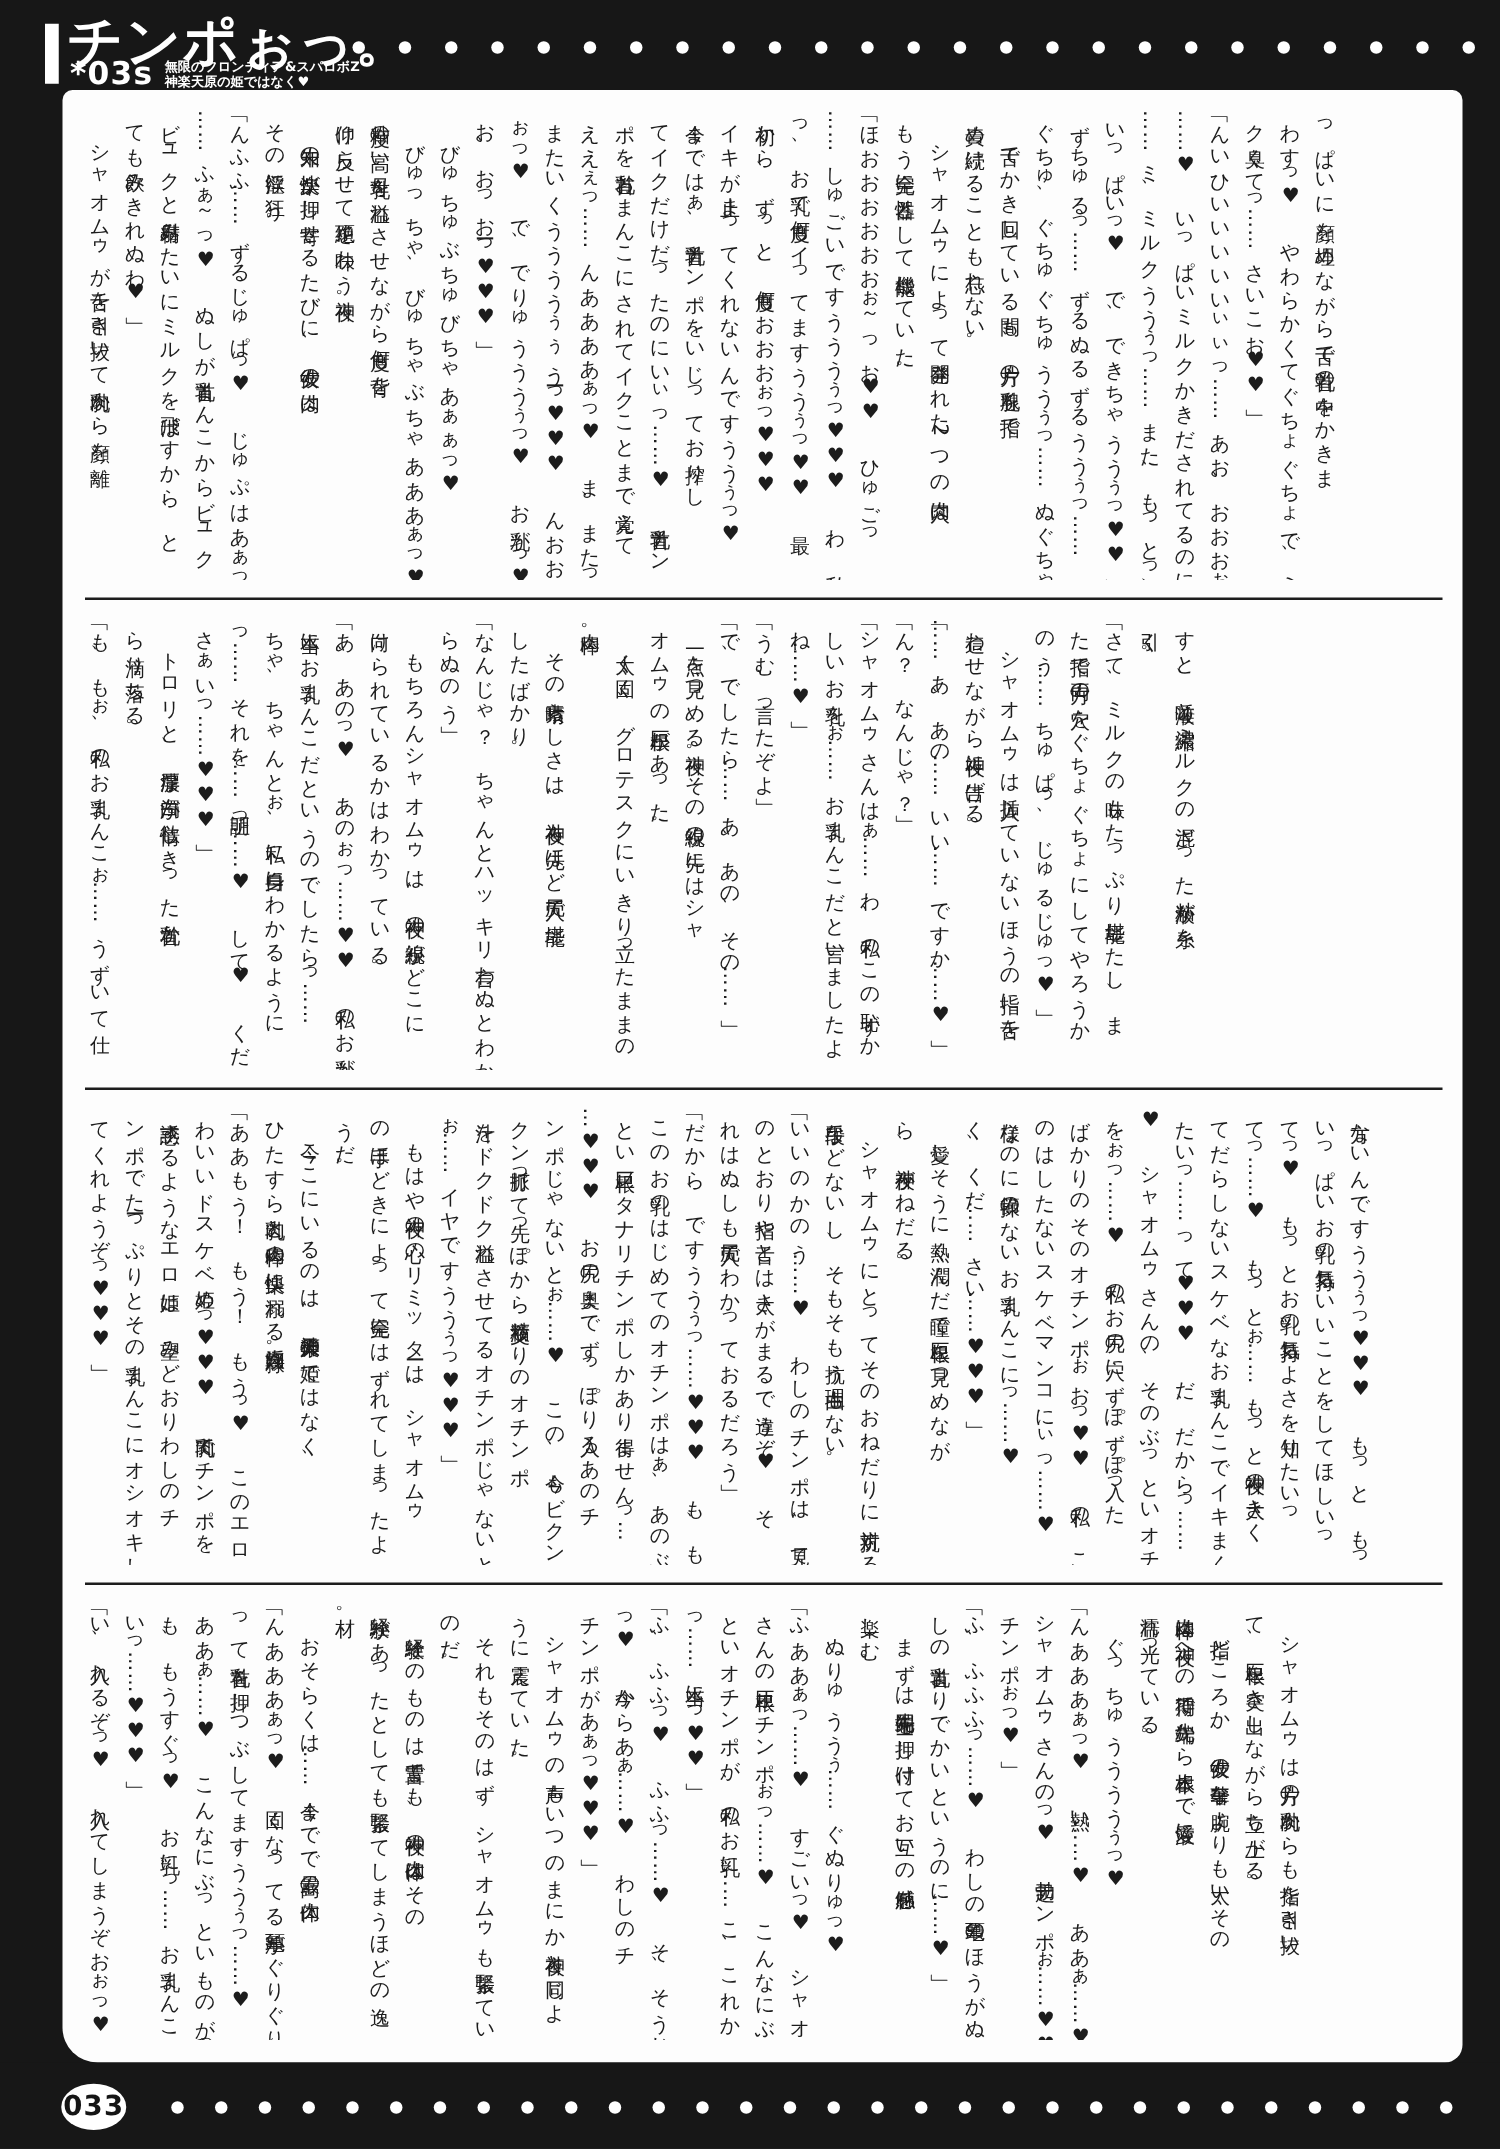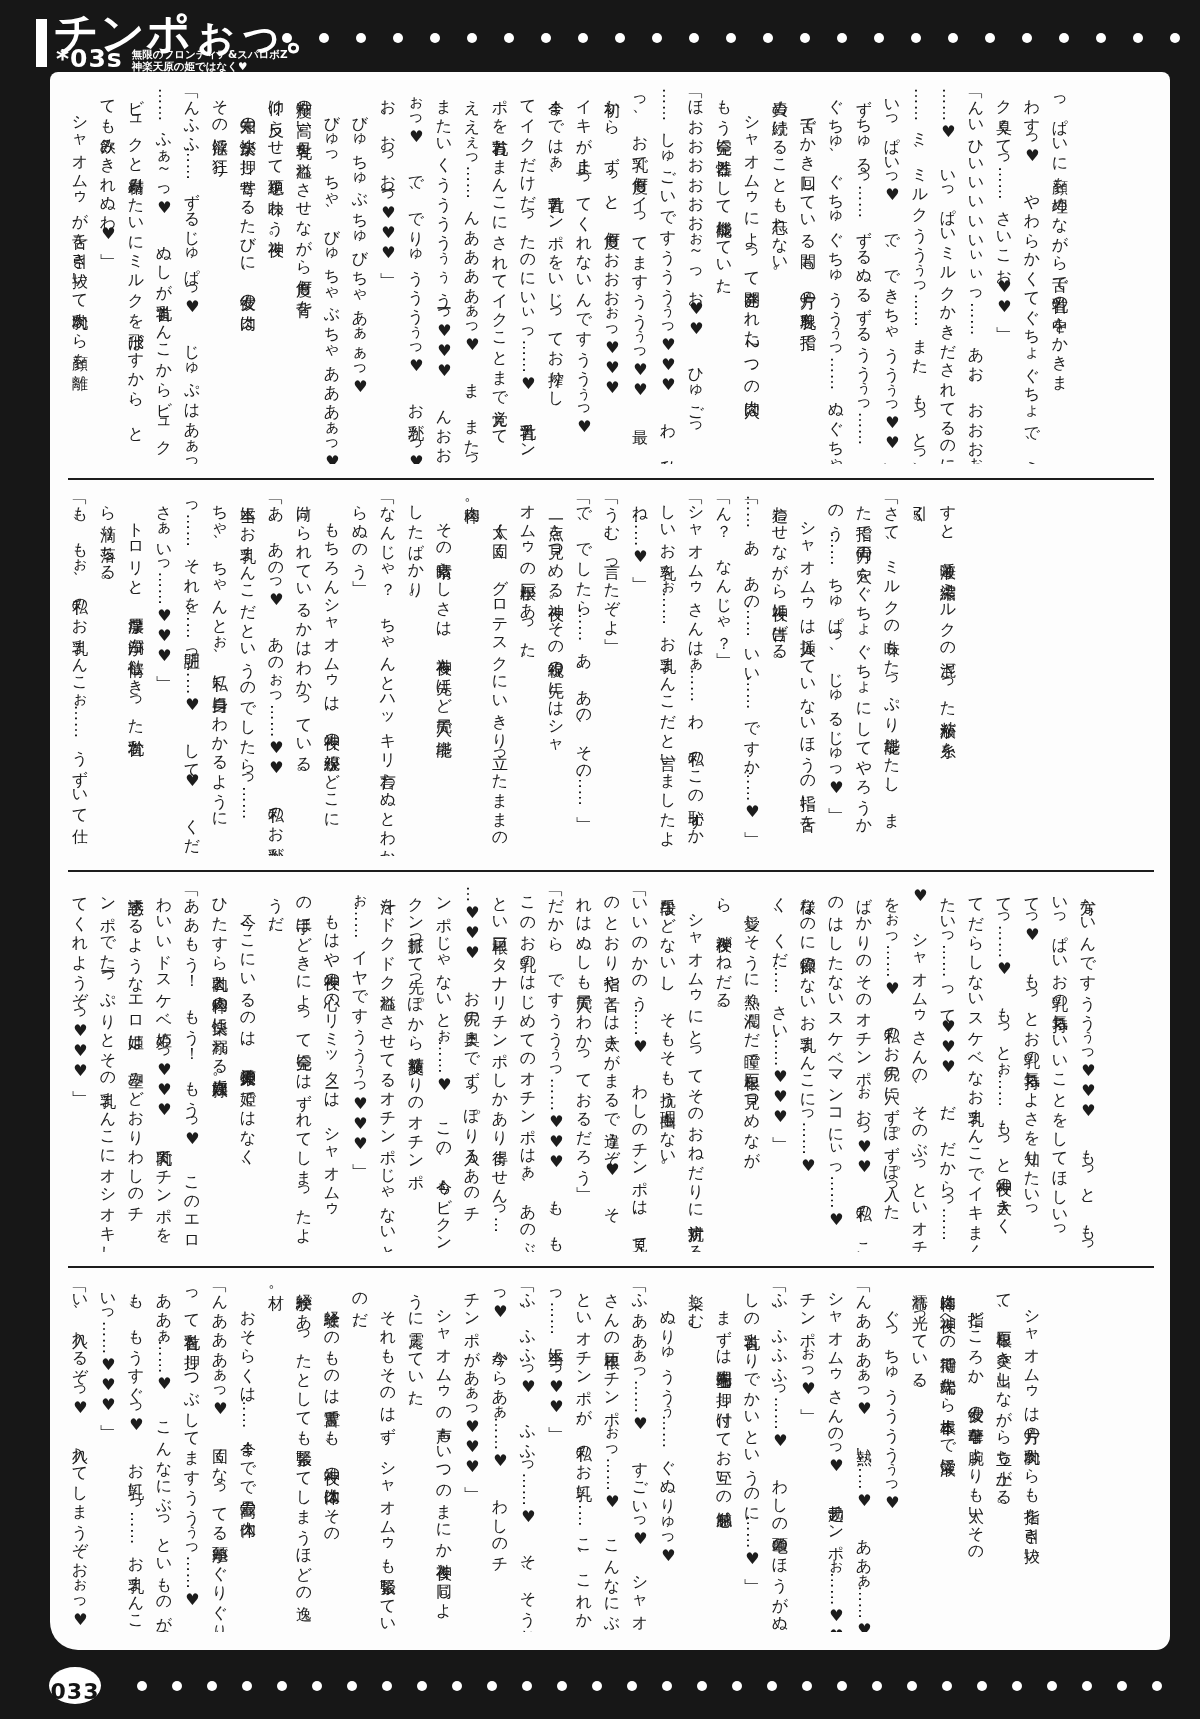--- a/index.html
+++ b/index.html
@@ -30,21 +30,21 @@
   .band-1 .cols{padding-right:80px;}
   .band-2 .cols{padding-right:50px;}
   .band-3 .cols{padding-right:40px;}
   .band-4 .cols{padding-right:60px;}
   .cols p.col{margin:0;font-size:16px;line-height:28px;white-space:nowrap;
               font-weight:500;letter-spacing:1px;}
   .separator{height:2px;background:#1d1d1d;margin:14px 2px;}
   
   .footer{position:absolute;left:0;top:1650px;width:1200px;height:69px;background:#171717;}
   .page-badge{position:absolute;left:49px;top:17px;width:52px;height:37px;background:#fff;
-              border-radius:50%;display:flex;align-items:flex-end;justify-content:center;}
+              border-radius:50%;display:flex;align-items:center;justify-content:center;}
   .page-num{color:#151515;font-size:22px;font-weight:bold;letter-spacing:1px;}
   .bottom-dots{position:absolute;left:137px;top:31px;gap:25px;}
 </style>
 </head>
 <body>
 
 <header class="header">
   <div class="logo-bar"></div>
   <div class="logo-title">チンポぉっ。</div>
   <div class="logo-sub">

